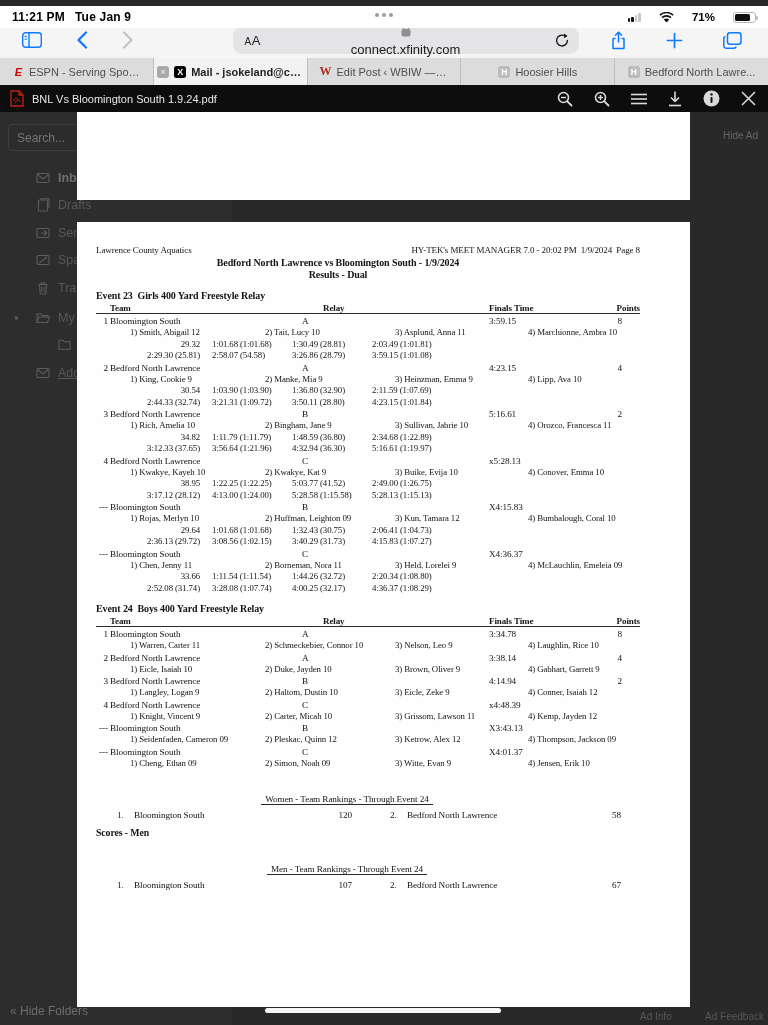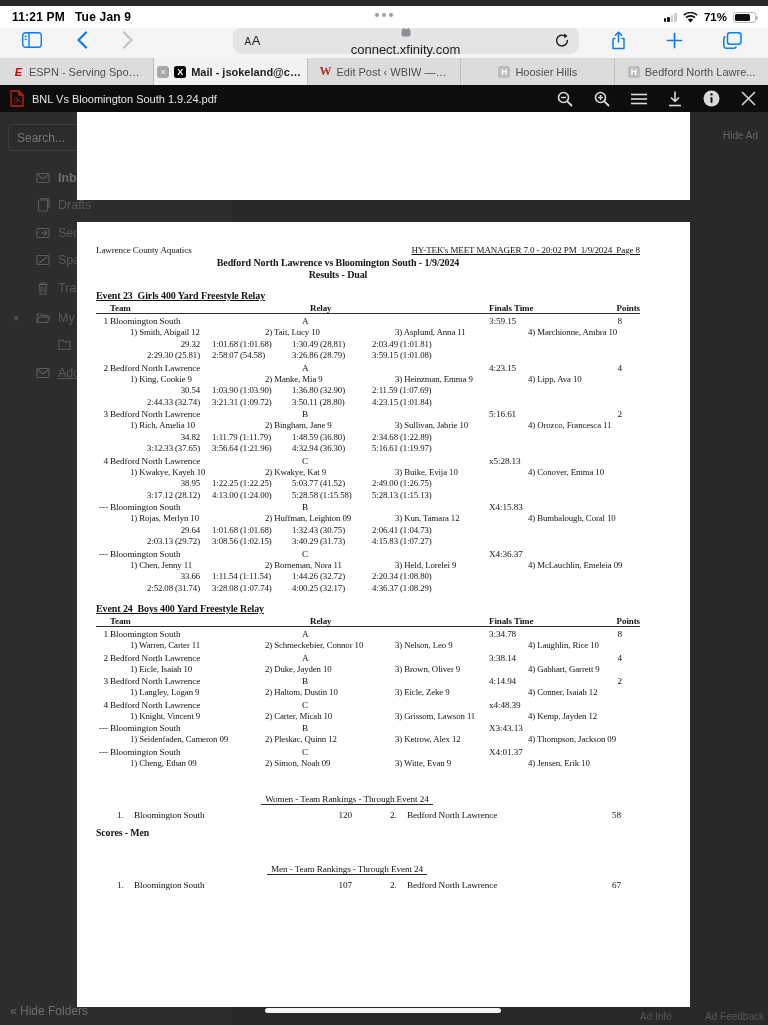--- a/index.html
+++ b/index.html
@@ -7,21 +7,21 @@
   body { font-family:"Liberation Sans", sans-serif; background:#292929; overflow:hidden; }
   .screen { position:relative; width:768px; height:1025px; }
 
   
   .status-bar { position:absolute; top:6px; left:0; width:768px; height:22px; background:#ffffff;
     display:flex; align-items:center; justify-content:space-between; padding:0 12px; z-index:50; }
   .status-left { font-size:12px; font-weight:700; color:#000; letter-spacing:.2px; }
   .status-left .date { margin-left:10px; font-weight:600; }
   .mt-dots { position:absolute; left:50%; top:7px; transform:translateX(-50%); display:flex; gap:3px; }
   .mt-dots i { width:4px; height:4px; border-radius:50%; background:#9a9a9a; }
-  .status-right { display:flex; align-items:center; gap:6px; }
+  .status-right { display:flex; align-items:center; gap:18px; }
   .cell-bars { display:flex; align-items:flex-end; gap:1px; height:9px; }
   .cell-bars i { width:2.5px; border-radius:1px; background:#c9c9c9; }
   .cell-bars i:nth-child(1){ height:3.5px; background:#111; }
   .cell-bars i:nth-child(2){ height:5px; background:#111; }
   .cell-bars i:nth-child(3){ height:7px; }
   .cell-bars i:nth-child(4){ height:9px; }
   .pct { font-size:11.5px; font-weight:600; color:#000; }
   .battery { position:relative; width:23px; height:11px; border:1px solid #b9b9b9; border-radius:3px; }
   .battery .fill { position:absolute; left:1px; top:1px; bottom:1px; width:70%; background:#111; border-radius:1.5px; }
   .battery .nub { position:absolute; right:-3px; top:3px; width:2px; height:4px; background:#b9b9b9; border-radius:0 2px 2px 0; }
@@ -86,32 +86,32 @@
   .ad-feedback { position:absolute; right:4px; top:899px; font-size:10px; color:#575757; }
   .scroll-pill { position:absolute; left:265px; top:923px; width:236px; height:5px;
     background:#f5f5f5; border-radius:3px; z-index:30; }
 
   
   .page { position:absolute; left:77px; width:613px; background:#fefefe; z-index:10; }
   .page1 { top:27px; height:88px; }
   .page2 { top:137px; height:785px; }
   .doc { position:relative; padding:23px 50px 0 19px; font-family:"Liberation Serif", serif;
     color:#141414; letter-spacing:-0.1px; }
-  .pre { white-space:pre;text-decoration:underline; }
+  .pre { white-space:pre; }
   .doc-meta { position:relative; height:12px; font-size:9px; }
   .doc-meta .org { position:absolute; left:0; top:0; }
   .doc-meta .mgr { position:absolute; right:0; top:0; }
   .doc-titles { width:484px; text-align:center; font-weight:700; }
   .doc-title { font-size:10px; height:12px; line-height:12px; }
   .doc-subtitle { font-size:10px; height:12px; line-height:12px; }
   .event-title { margin-top:8px; height:13px; line-height:13px; font-size:10px; font-weight:700; }
   .thead { position:relative; height:12px; line-height:12px; font-size:9px; font-weight:700;
     border-bottom:1px solid #2a2a2a; margin-bottom:1px; }
   .thead span { position:absolute; top:0; white-space:nowrap; }
-  .h-team { left:14px; } .h-relay { left:190px;padding-left:24px; } .h-finals { left:393px; }
+  .h-team { left:14px; } .h-relay { left:203px;padding-left:24px; } .h-finals { left:393px; }
   .h-points { left:480px; width:64px; text-align:right; }
   .rline { position:relative; height:12px; line-height:12px; font-size:9.2px; }
   .rline span, .nline span, .sline span { position:absolute; top:0; white-space:nowrap; }
   .c-place { left:-2px; width:14px; text-align:right; }
   .c-team { left:14px; }
   .c-relay { left:206px; }
   .c-finals { left:393px; }
   .c-points { left:460px; width:66px; text-align:right; }
   .nline { position:relative; height:11.5px; line-height:11.5px; font-size:8.8px; }
   .c-sw0 { left:34px; } .c-sw1 { left:169px; } .c-sw2 { left:299px; } .c-sw3 { left:432px; }
@@ -542,21 +542,21 @@
                   <span class="c-sw2">3) Kun, Tamara 12</span>
                   <span class="c-sw3">4) Bumbalough, Coral 10</span>
                 </div>
                 <div class="sline">
                   <span class="c-sp0">29.64</span>
                   <span class="c-sp1">1:01.68 (1:01.68)</span>
                   <span class="c-sp2">1:32.43 (30.75)</span>
                   <span class="c-sp3">2:06.41 (1:04.73)</span>
                 </div>
                 <div class="sline">
-                  <span class="c-sp0">2:03.13 (29.72)</span>
+                  <span class="c-sp0">2:36.13 (29.72)</span>
                   <span class="c-sp1">3:08.56 (1:02.15)</span>
                   <span class="c-sp2">3:40.29 (31.73)</span>
                   <span class="c-sp3">4:15.83 (1:07.27)</span>
                 </div>
               </div>
               <div class="trow">
                 <div class="rline">
                   <span class="c-place">---</span>
                   <span class="c-team">Bloomington South</span>
                   <span class="c-relay">C</span>

